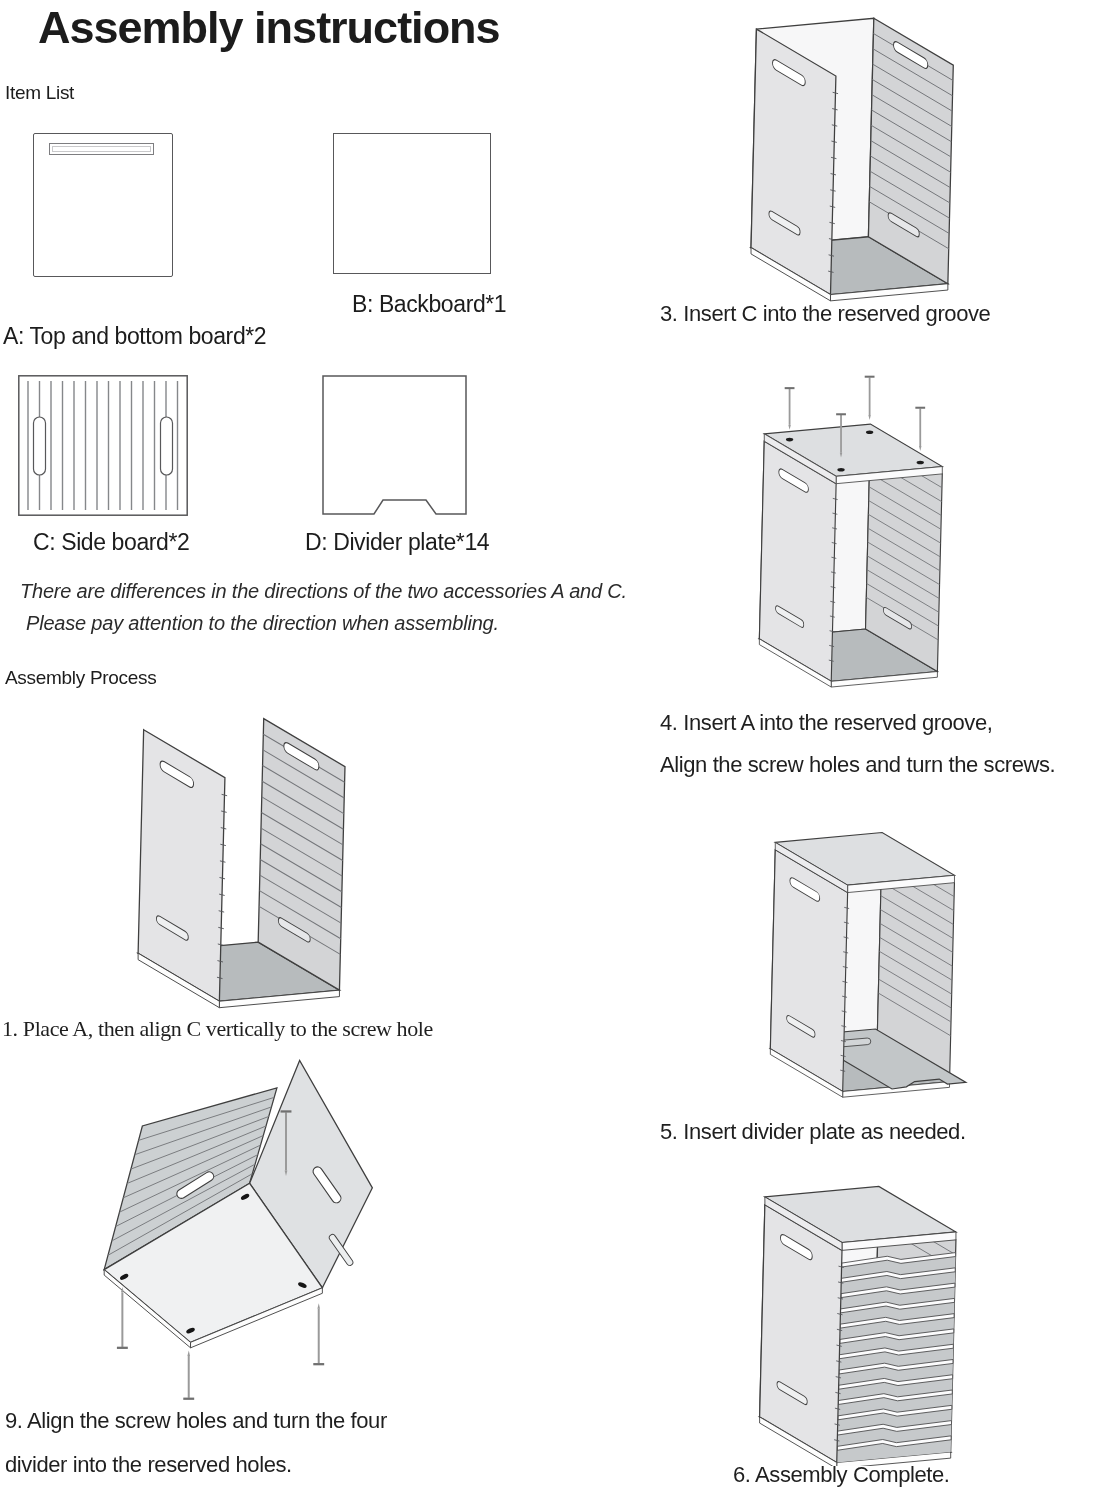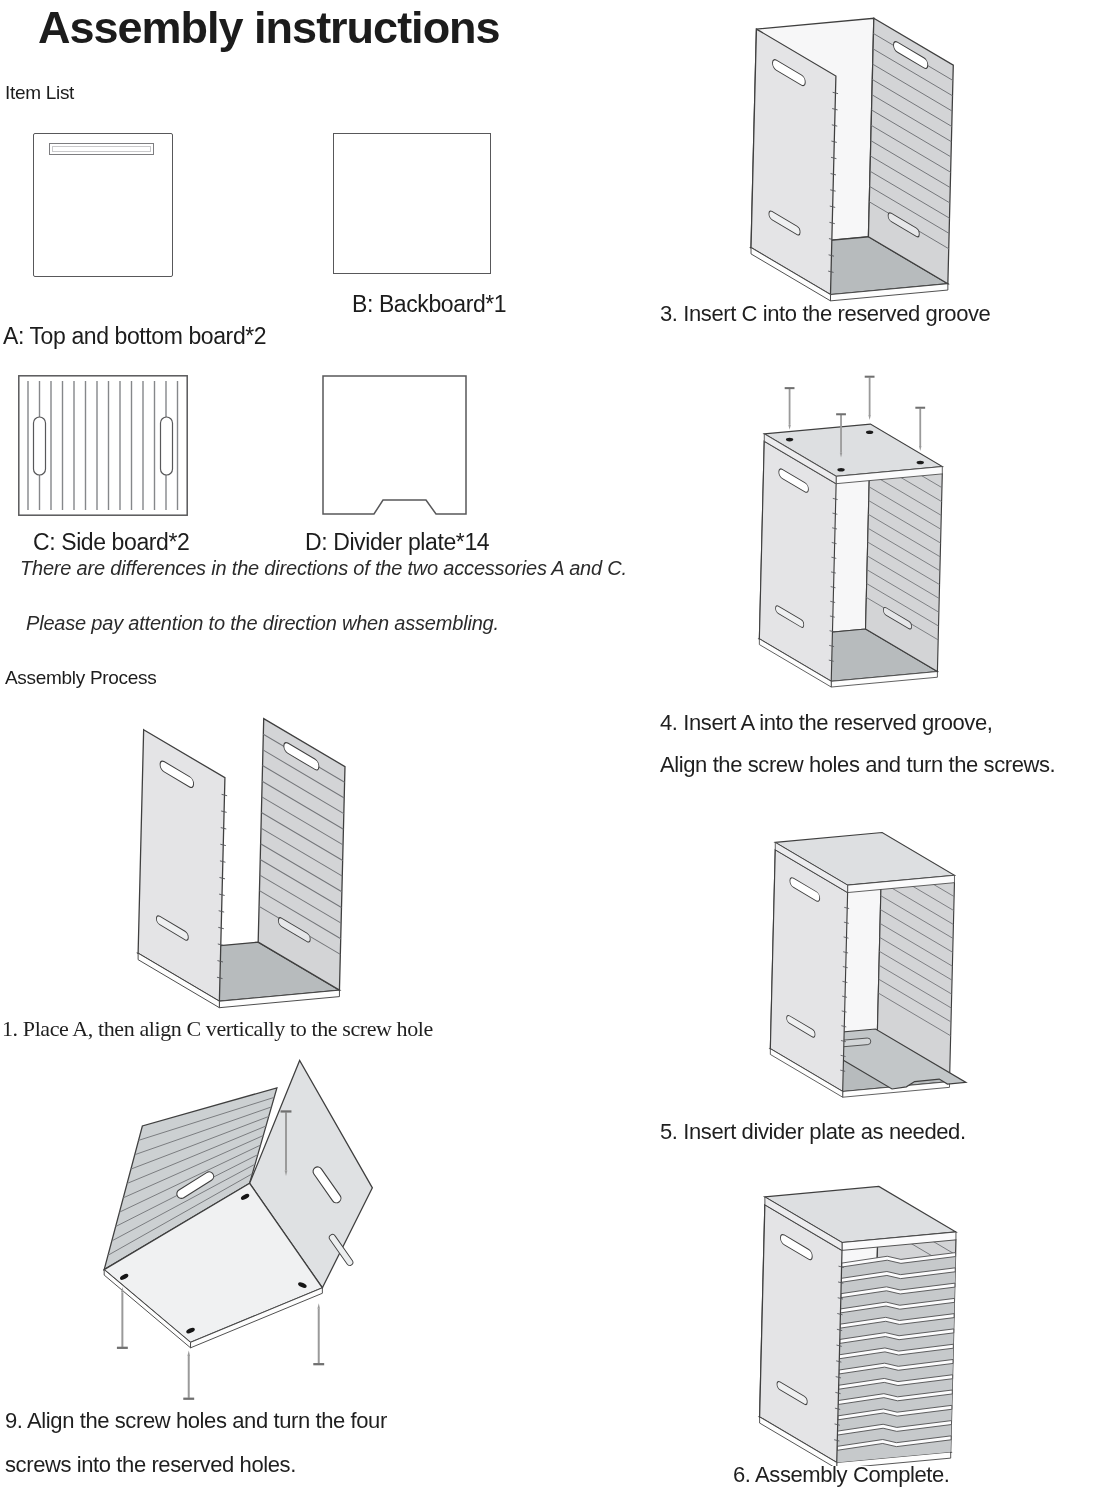--- a/index.html
+++ b/index.html
@@ -60,21 +60,21 @@
     <rect x="142.5" y="42" width="12" height="58" rx="6" fill="#fff" stroke="#58585a" stroke-width="1.2"></rect>
   </svg>
 
   <svg class="abs" style="left:322px;top:375px;" width="145" height="140" viewBox="0 0 145 140">
     <polygon points="1,1 144,1 144,139 114,139 104,125 61,125 52,139 1,139" fill="#fff" stroke="#58585a" stroke-width="1.5"></polygon>
   </svg>
 
   <div class="abs item-label" style="left:33px;top:529px;">C: Side board*2</div>
   <div class="abs item-label" style="left:305px;top:529px;text-align:right;">D: Divider plate*14</div>
 
-  <div class="abs note-line" style="left:20px;top:557px;text-align:center;">There are differences in the directions of the two accessories A and C.</div>
+  <div class="abs note-line" style="left:20px;top:580px;text-align:center;">There are differences in the directions of the two accessories A and C.</div>
   <div class="abs note-line" style="left:26px;top:612px;">Please pay attention to the direction when assembling.</div>
 
   <div class="abs section-heading" style="left:5px;top:667px;">Assembly Process</div>
 
   <svg class="abs" style="left:90px;top:702px;" width="268" height="314" viewBox="0 0 290 340">
     <polygon points="52,272 182,260 270,312 140,324" fill="#b7bbbd" stroke="#3f3f3f" stroke-width="1.4"></polygon>
     <polygon points="140,324 270,312 270,319 140,331" fill="#fdfdfd" stroke="#3f3f3f" stroke-width="1"></polygon>
     <polygon points="188,18 276,70 270,312 182,260" fill="#d3d4d6" stroke="#3f3f3f" stroke-width="1.4"></polygon>
     <g stroke="#74767a" stroke-width="1.1">
       <line x1="187.6" y1="34.9" x2="275.6" y2="86.9"></line>
@@ -169,21 +169,21 @@
       <line x1="246" y1="278" x2="246" y2="338" stroke="#9a9a9a" stroke-width="2.2"></line>
       <line x1="240" y1="339" x2="252" y2="339" stroke="#707070" stroke-width="2.5"></line>
       <polygon points="244.5,278 247.5,278 246,272" fill="#9a9a9a"></polygon>
       <line x1="210" y1="62" x2="210" y2="126" stroke="#9a9a9a" stroke-width="2.2"></line>
       <line x1="204" y1="61" x2="216" y2="61" stroke="#707070" stroke-width="2.5"></line>
       <polygon points="208.5,126 211.5,126 210,132" fill="#9a9a9a"></polygon>
     </g>
   </svg>
 
   <div class="abs caption" style="left:5px;top:1408px;">9. Align the screw holes and turn the four</div>
-  <div class="abs caption" style="left:5px;top:1452px;">screws into the reserved holes.</div>
+  <div class="abs caption" style="left:5px;top:1452px;">divider into the reserved holes.</div>
 
   <svg class="abs" style="left:704px;top:2px;" width="262" height="307" viewBox="0 0 290 340">
     <polygon points="58,30 188,18 182,260 52,272" fill="#f7f7f8" stroke="#3f3f3f" stroke-width="1.4"></polygon>
     <polygon points="52,272 182,260 270,312 140,324" fill="#b7bbbd" stroke="#3f3f3f" stroke-width="1.4"></polygon>
     <polygon points="140,324 270,312 270,319 140,331" fill="#fdfdfd" stroke="#3f3f3f" stroke-width="1"></polygon>
     <polygon points="188,18 276,70 270,312 182,260" fill="#d3d4d6" stroke="#3f3f3f" stroke-width="1.4"></polygon>
     <g stroke="#74767a" stroke-width="1.1">
       <line x1="187.6" y1="34.9" x2="275.6" y2="86.9"></line>
         <line x1="187.2" y1="51.9" x2="275.2" y2="103.9"></line>
       <line x1="186.7" y1="68.8" x2="274.7" y2="120.8"></line>

